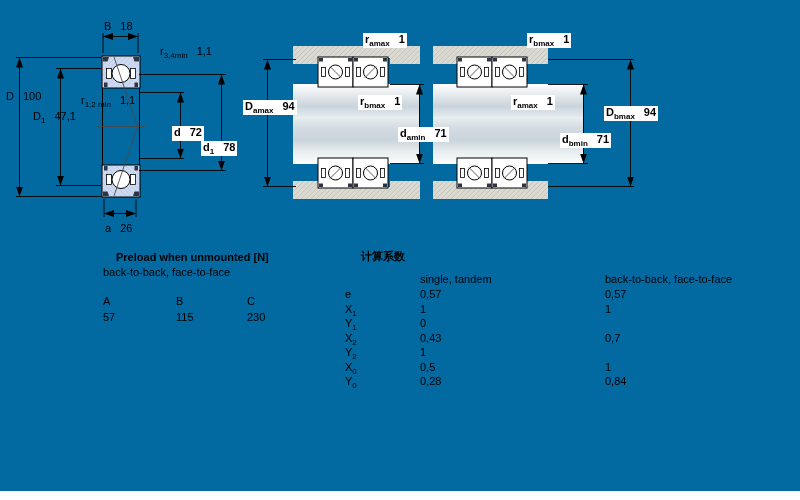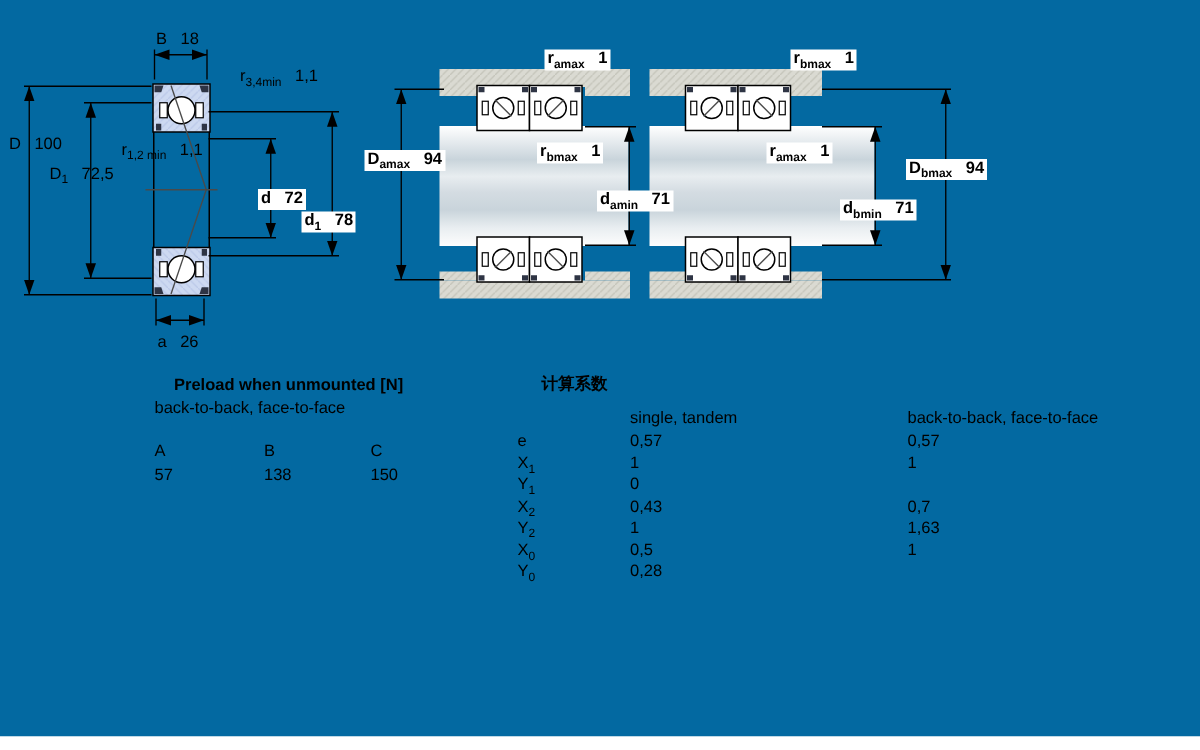--- a/index.html
+++ b/index.html
@@ -166,21 +166,21 @@
         <line x1="548" y1="84.5" x2="588" y2="84.5"></line>
         <line x1="548" y1="163.5" x2="588" y2="163.5"></line>
         <line x1="583.5" y1="84.5" x2="583.5" y2="163.5" marker-start="url(#ah)" marker-end="url(#ah)"></line>
       </g>
     </g>
   </svg>
 
   <div class="lbl" style="left:104px;top:20px"><span>B</span><sub></sub><span class="v">18</span></div>
   <div class="lbl" style="left:160px;top:45px"><span>r</span><sub>3,4min</sub><span class="v">1,1</span></div>
   <div class="lbl" style="left:6px;top:90px"><span>D</span><sub></sub><span class="v">100</span></div>
-  <div class="lbl" style="left:33px;top:110px"><span>D</span><sub>1</sub><span class="v">72,5</span></div>
+  <div class="lbl" style="left:33px;top:110px"><span>D</span><sub>1</sub><span class="v">47,1</span></div>
   <div class="lbl" style="left:81px;top:94px"><span>r</span><sub>1,2 min</sub><span class="v">1,1</span></div>
   <div class="lbl wbg" style="left:172px;top:126px"><span>d</span><sub></sub><span class="v">72</span></div>
   <div class="lbl wbg" style="left:201px;top:141px"><span>d</span><sub>1</sub><span class="v">78</span></div>
   <div class="lbl" style="left:105px;top:222px"><span>a</span><sub></sub><span class="v">26</span></div>
 
   <div class="lbl wbg" style="left:363px;top:33px"><span>r</span><sub>amax</sub><span class="v">1</span></div>
   <div class="lbl wbg" style="left:243px;top:100px"><span>D</span><sub>amax</sub><span class="v">94</span></div>
   <div class="lbl wbg" style="left:358px;top:95px"><span>r</span><sub>bmax</sub><span class="v">1</span></div>
   <div class="lbl wbg" style="left:398px;top:127px"><span>d</span><sub>amin</sub><span class="v">71</span></div>
 
@@ -192,22 +192,22 @@
   <div class="tblk" style="left:103px;top:251px;width:240px;height:80px">
     <div class="tt">Preload when unmounted [N]</div>
     <div class="ts">back-to-back, face-to-face</div>
     <div class="prow" style="top:44px">
       <span>A</span>
       <span>B</span>
       <span>C</span>
     </div>
     <div class="prow" style="top:60px">
       <span>57</span>
-      <span>138</span>
-      <span>150</span>
+      <span>115</span>
+      <span>230</span>
     </div>
   </div>
 
   <div class="tblk" style="left:345px;top:250px;width:440px;height:160px">
     <div class="tt" style="left:3px">计算系数</div>
     <div class="fhdr">single, tandem</div>
     <div class="fhdr2">back-to-back, face-to-face</div>
     <div class="frows">
       <div class="frow">
         <span><span>e</span><sub></sub></span>
@@ -224,27 +224,27 @@
         <span>0</span>
       </div>
       <div class="frow">
         <span><span>X</span><sub>2</sub></span>
         <span>0,43</span>
         <span>0,7</span>
       </div>
       <div class="frow">
         <span><span>Y</span><sub>2</sub></span>
         <span>1</span>
-        <span>1,63</span>
       </div>
       <div class="frow">
         <span><span>X</span><sub>0</sub></span>
         <span>0,5</span>
         <span>1</span>
       </div>
       <div class="frow">
         <span><span>Y</span><sub>0</sub></span>
         <span>0,28</span>
+        <span>0,84</span>
       </div>
     </div>
   </div>
 
 </div>
 
 </body></html>

